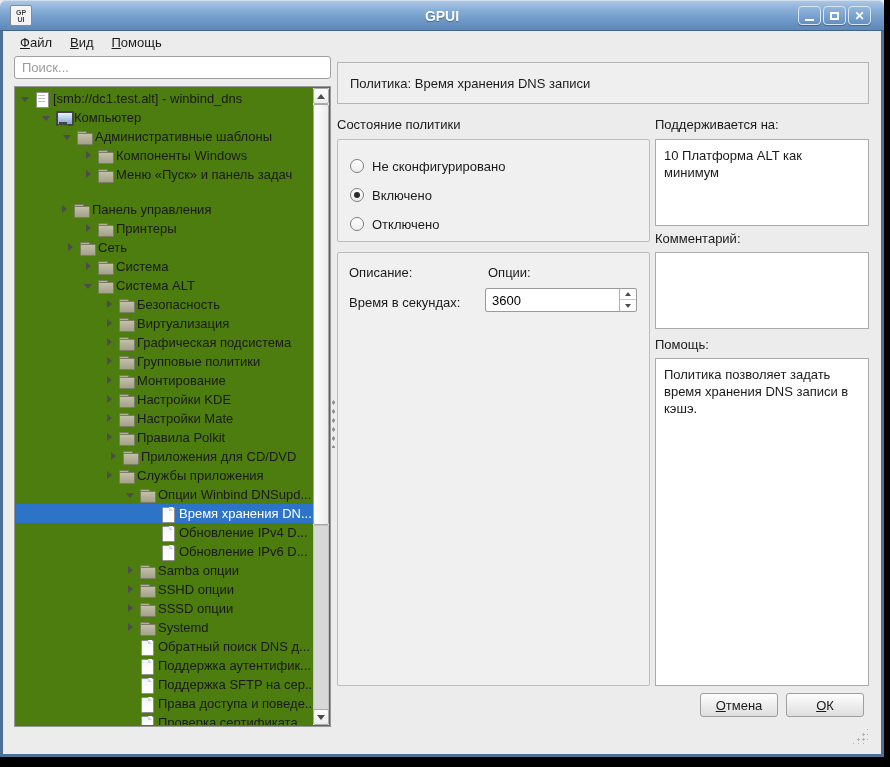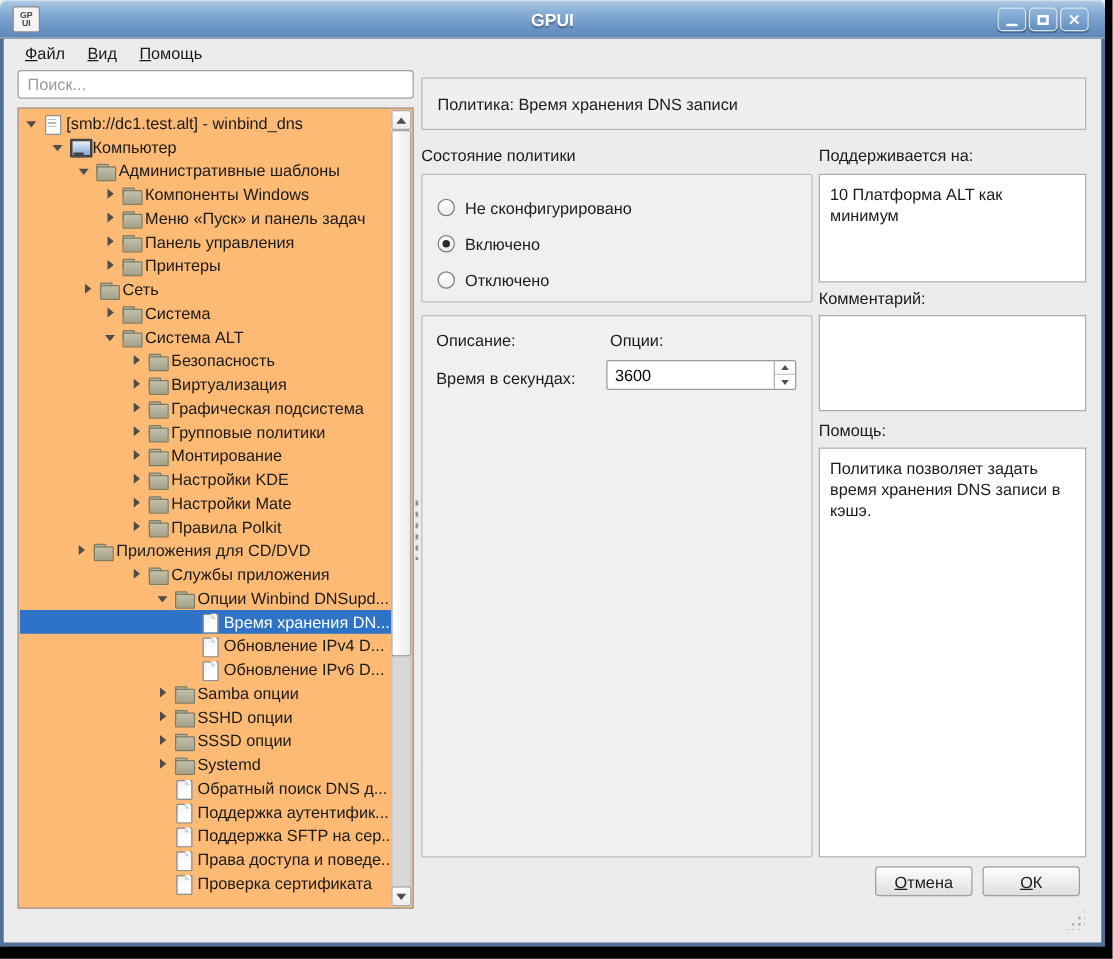--- a/index.html
+++ b/index.html
@@ -65,21 +65,21 @@
     position:absolute; left:14px; top:56px; width:317px; height:23px;
     border:1px solid #a0a0a0; border-radius:3px; background:#fff;
     font-family:"Liberation Sans", sans-serif; font-size:13px;
     padding:0 7px; color:#1a1a1a; outline:none;
   }
   .search::placeholder { color:#9a9a9a; }
 
   
   .tree {
     position:absolute; left:14px; top:86px; width:317px; height:641px;
-    background:#fdba74; border:1px solid #979797;
+    background:#4d7c0f; border:1px solid #979797;
   }
   .tree-body { position:absolute; left:1px; top:1px; right:17px; bottom:1px; overflow:hidden; padding-top:1px; }
   .tree-row { height:19px; display:flex; align-items:center; white-space:nowrap; overflow:hidden; }
   .tree-row.selected { background:#2d74c8; }
   .tree-row.selected .tree-label { color:#fff; }
   .tree-label { padding-left:3px; }
   .exp { width:16px; height:16px; position:relative; flex:none; }
   .exp.expanded::before {
     content:""; position:absolute; left:3px; top:6px;
     border-left:4px solid transparent; border-right:4px solid transparent; border-top:5px solid #4d4d4d;
@@ -264,21 +264,21 @@
         <div class="tree-row" style="padding-left: 65px;">
           <span class="exp collapsed"></span>
           <span class="ticon ticon-folder"></span>
           <span class="tree-label">Компоненты Windows</span>
         </div>
         <div class="tree-row" style="padding-left: 65px;">
           <span class="exp collapsed"></span>
           <span class="ticon ticon-folder"></span>
           <span class="tree-label">Меню «Пуск» и панель задач</span>
         </div>
-        <div class="tree-row" style="padding-left: 65px;">
+        <div class="tree-row" style="padding-left: 41px; margin-top: 16px;">
           <span class="exp collapsed"></span>
           <span class="ticon ticon-folder"></span>
           <span class="tree-label">Панель управления</span>
         </div>
         <div class="tree-row" style="padding-left: 65px;">
           <span class="exp collapsed"></span>
           <span class="ticon ticon-folder"></span>
           <span class="tree-label">Принтеры</span>
         </div>
         <div class="tree-row" style="padding-left: 47px;">
@@ -329,21 +329,21 @@
         <div class="tree-row" style="padding-left: 86px;">
           <span class="exp collapsed"></span>
           <span class="ticon ticon-folder"></span>
           <span class="tree-label">Настройки Mate</span>
         </div>
         <div class="tree-row" style="padding-left: 86px;">
           <span class="exp collapsed"></span>
           <span class="ticon ticon-folder"></span>
           <span class="tree-label">Правила Polkit</span>
         </div>
-        <div class="tree-row" style="padding-left: 42px;">
+        <div class="tree-row" style="padding-left: 90px;">
           <span class="exp collapsed"></span>
           <span class="ticon ticon-folder"></span>
           <span class="tree-label">Приложения для CD/DVD</span>
         </div>
         <div class="tree-row" style="padding-left: 86px;">
           <span class="exp collapsed"></span>
           <span class="ticon ticon-folder"></span>
           <span class="tree-label">Службы приложения</span>
         </div>
         <div class="tree-row" style="padding-left: 107px;">

